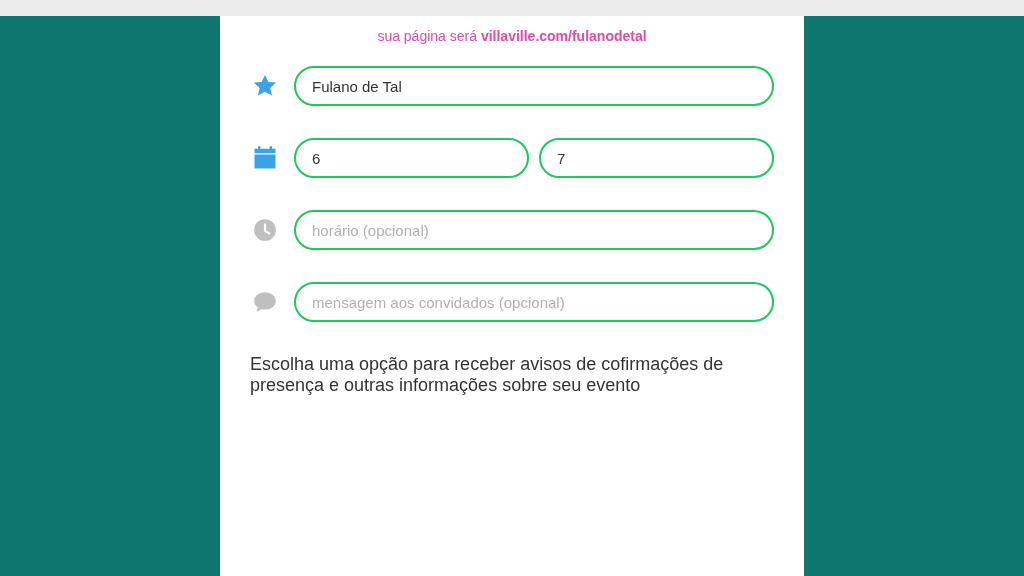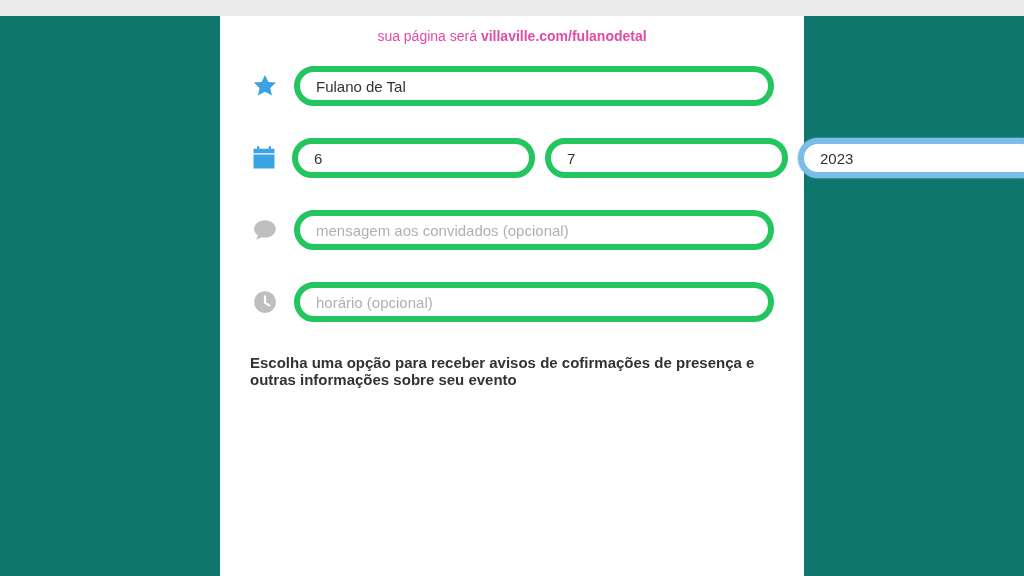--- a/index.html
+++ b/index.html
@@ -47,39 +47,38 @@
 
   .fields {
     flex: 1;
     display: flex;
     gap: 10px;
   }
 
   .tf {
     flex: 1;
     height: 40px;
-    border: 6px solid #22c55e;
+    border: 2px solid #22c55e;
     border-radius: 20px;
     padding: 0 16px;
     font-size: 15px;
     color: #333;
     outline: none;
     background: #fff;
   }
   .tf::placeholder { color: #b0b0b0; }
   .tf.focused {
     border-color: #7cbde8;
     box-shadow: 0 0 0 1px rgba(124,189,232,.35);
   }
 
   .instr {
-    font-size: 15px;
+    font-size: 18px;
     color: #333;
     margin: 0 0 18px 0;
-    font-weight: bold;
   }
 
   svg { display: block; }
 </style>
 </head>
 <body>
 
 <div class="page">
   <div class="sheet">
 
@@ -100,46 +99,45 @@
 
     <div class="row">
       <div class="icon-col blue">
         <svg width="28" height="28" viewBox="0 0 24 24" fill="currentColor">
             <path d="M3 9h18v12H3zM3 4h18v4H3zM6 2h2v4H6zM16 2h2v4h-2z"></path>
           </svg>
       </div>
       <div class="fields">
         <input class="tf" value="6" style="">
         <input class="tf" value="7" style="">
-        <input class="tf focused" value="2023" style="">
-      </div>
-    </div>
-
-    <div class="row">
-      <div class="icon-col">
-        <svg width="26" height="26" viewBox="0 0 24 24" fill="currentColor">
-            <path d="M12 3C6.5 3 2 6.6 2 11c0 2.4 1.3 4.5 3.4 6L4 21l5-2.3c1 .2 2 .3 3 .3 5.5 0 10-3.6 10-8S17.5 3 12 3z"></path>
-          </svg>
-      </div>
-      <div class="fields">
-        <input class="tf" placeholder="mensagem aos convidados (opcional)" style="">
       </div>
     </div>
 
     <div class="row">
       <div class="icon-col">
         <svg width="26" height="26" viewBox="0 0 24 24" fill="currentColor">
             <circle cx="12" cy="12" r="10"></circle>
             <path fill="#fff" d="M11 6h2v6.3l4.1 2.4-1 1.7L11 13.4z"></path>
           </svg>
       </div>
       <div class="fields">
         <input class="tf" placeholder="horário (opcional)" style="">
       </div>
     </div>
 
+    <div class="row">
+      <div class="icon-col">
+        <svg width="26" height="26" viewBox="0 0 24 24" fill="currentColor">
+            <path d="M12 3C6.5 3 2 6.6 2 11c0 2.4 1.3 4.5 3.4 6L4 21l5-2.3c1 .2 2 .3 3 .3 5.5 0 10-3.6 10-8S17.5 3 12 3z"></path>
+          </svg>
+      </div>
+      <div class="fields">
+        <input class="tf" placeholder="mensagem aos convidados (opcional)" style="">
+      </div>
+    </div>
+
 
 
 
     <p class="instr">Escolha uma opção para receber avisos de cofirmações de presença e outras informações sobre seu evento</p>
 
   </div>
 </div>
 
 </body></html>

